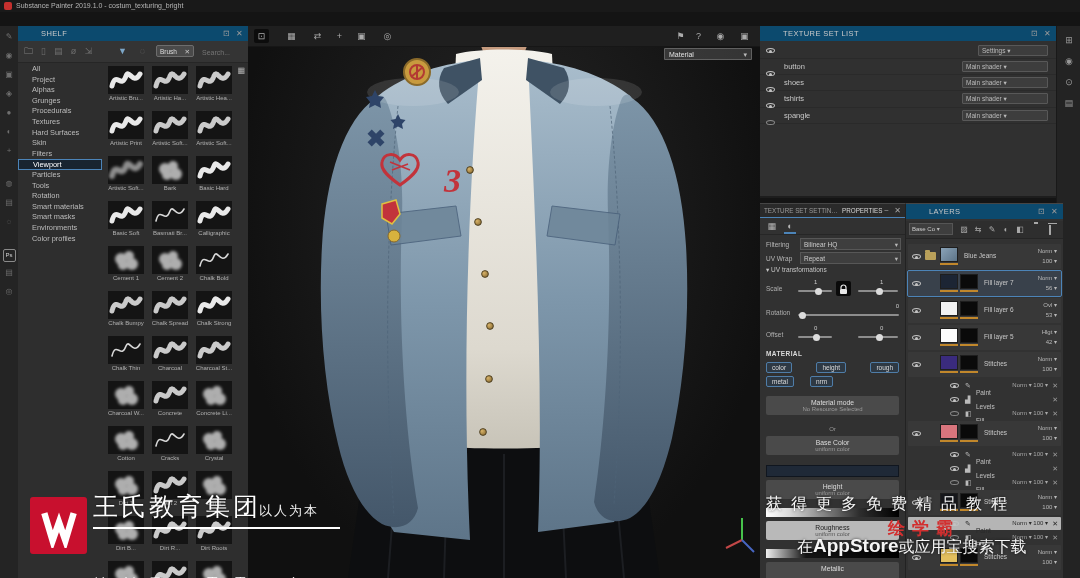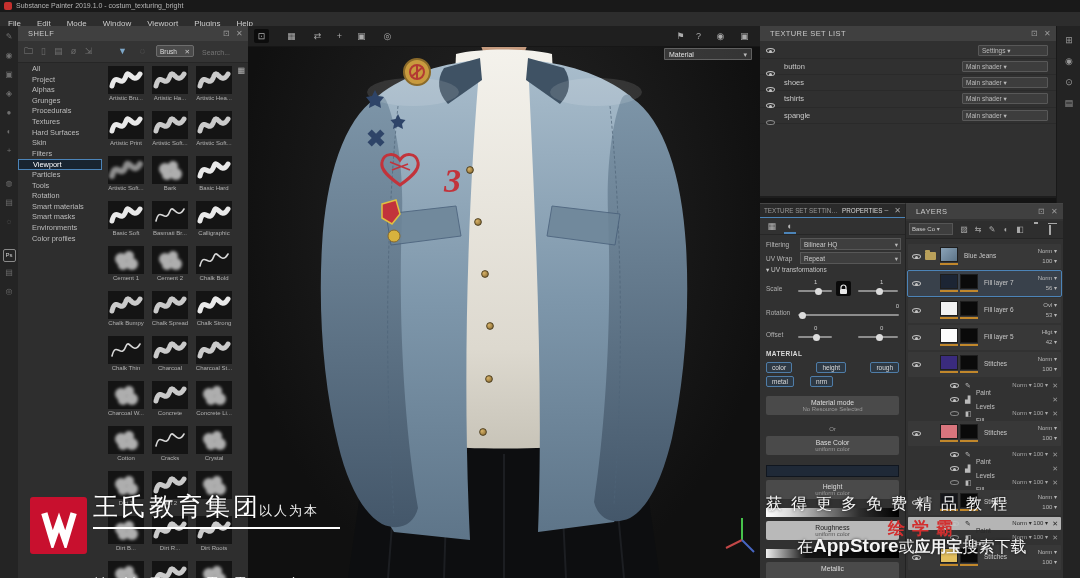--- a/index.html
+++ b/index.html
@@ -11,21 +11,21 @@
   .wtitle{position:absolute;left:16px;top:0;font-size:7px;line-height:12px;color:#b5b5b5;white-space:nowrap;}
   .menubar{position:absolute;left:0;top:12px;width:100%;height:14px;background:#2d2d2d;border-bottom:1px solid #1a1a1a;}
   .menu-item{display:inline-block;padding:0 8px;font-size:8px;line-height:14px;color:#cfcfcf;}
   
   .leftstrip{position:absolute;left:0;top:26px;width:18px;height:552px;background:#242424;border-right:1px solid #1b1b1b;}
   .tool-ic{width:18px;height:16px;text-align:center;font-size:8px;line-height:16px;color:#6f6f6f;margin-top:3px;}
   .tool-gap{height:14px;}
   .ps-badge{width:11px;height:11px;margin:5px auto 0;border:1px solid #8a8a8a;border-radius:2px;color:#cfcfcf;font-size:6px;line-height:11px;text-align:center;}
   
   .shelf{position:absolute;left:18px;top:26px;width:230px;height:552px;background:#2e2e2e;overflow:hidden;}
-  .phead{height:15px;background:#404040;font-size:7.5px;line-height:15px;padding-left:10px;color:#c9c9c9;letter-spacing:.4px;position:relative;}
+  .phead{height:15px;background:#0c4a6e;font-size:7.5px;line-height:15px;padding-left:23px;color:#c9c9c9;letter-spacing:.4px;position:relative;}
   .hic{position:absolute;top:0;font-size:8px;color:#9a9a9a;line-height:15px;}
   .shelf-toolbar{position:relative;height:21px;background:#343434;border-bottom:1px solid #262626;}
   .st-ic{position:absolute;top:4px;width:13px;height:13px;font-size:9px;line-height:13px;text-align:center;color:#b9b9b9;}
   .st-ic.dim{color:#6f6f6f;}
   .chip{position:absolute;left:138px;top:4px;width:38px;height:12px;background:#4a4a4a;border:1px solid #6d6d6d;border-radius:2px;font-size:6.5px;line-height:11px;color:#ddd;padding:0 3px;box-sizing:border-box;}
   .chip .x{float:right;color:#ccc;}
   .search{position:absolute;left:182px;top:4px;width:42px;height:12px;background:transparent;border:none;outline:none;font-size:7px;color:#999;font-family:"Liberation Sans",sans-serif;}
   .cats{position:absolute;left:0;top:38px;width:84px;}
   .cat{height:10.6px;font-size:7.4px;line-height:10.6px;padding-left:14px;color:#bdbdbd;white-space:nowrap;box-sizing:border-box;}
   .cat.sel{background:#182430;border:1px solid #4c84b8;color:#fff;}
@@ -139,33 +139,32 @@
   .wm{z-index:50;}
   .wm-logo{position:absolute;left:30px;top:497px;width:57px;height:57px;background:#c8102e;border-radius:3px;display:flex;align-items:center;justify-content:center;}
   .wm-brand{position:absolute;left:93px;top:490px;font-size:25px;color:#fff;letter-spacing:3px;font-weight:500;text-shadow:0 0 2px rgba(0,0,0,.6);}
   .wm-slogan{position:absolute;left:259px;top:502px;font-size:13px;color:#f2f2f2;letter-spacing:2px;}
   .wm-line{position:absolute;left:93px;top:527px;width:247px;height:2px;background:#fff;}
   .wm-sub{position:absolute;left:93px;top:536px;font-size:15px;color:#fff;letter-spacing:13px;margin-top:39px;}
   .wm-r1{position:absolute;left:766px;top:494px;font-size:16px;color:#f5f5f5;letter-spacing:9px;text-shadow:0 0 3px rgba(0,0,0,.7);}
   .wm-r2{position:absolute;left:888px;top:517px;font-size:17px;color:#d22f2f;font-weight:bold;letter-spacing:7px;}
   .wm-r3{position:absolute;left:797px;top:535px;font-size:16px;color:#f5f5f5;text-shadow:0 0 3px rgba(0,0,0,.7);}
   .wm-r3 .store{font-size:19px;font-weight:bold;}
-  .wm-r3 .b{font-weight:bold;}
+  .wm-r3 .b{font-weight:normal;}
 </style>
 </head>
 <body>
 
 <div class="app">
 
   <div class="titlebar">
     <div class="appicon"></div>
     <div class="wtitle">Substance Painter 2019.1.0 - costum_texturing_bright</div>
   </div>
 
-  <div class="menubar"><span class="menu-item">File</span><span class="menu-item">Edit</span><span class="menu-item">Mode</span><span class="menu-item">Window</span><span class="menu-item">Viewport</span><span class="menu-item">Plugins</span><span class="menu-item">Help</span></div>
 
   <div class="leftstrip">
     <div class="tool-ic">✎</div>
     <div class="tool-ic">◉</div>
     <div class="tool-ic">▣</div>
     <div class="tool-ic">◈</div>
     <div class="tool-ic">●</div>
     <div class="tool-ic">◐</div>
     <div class="tool-ic">+</div>
     <div class="tool-gap"></div>

